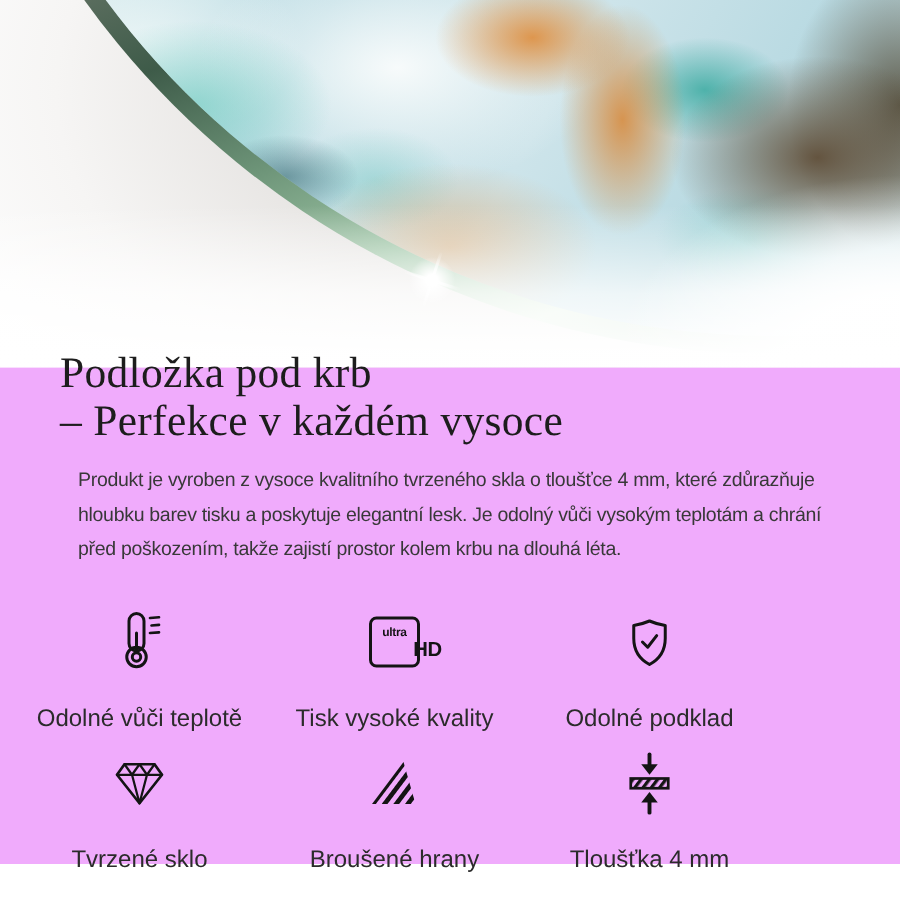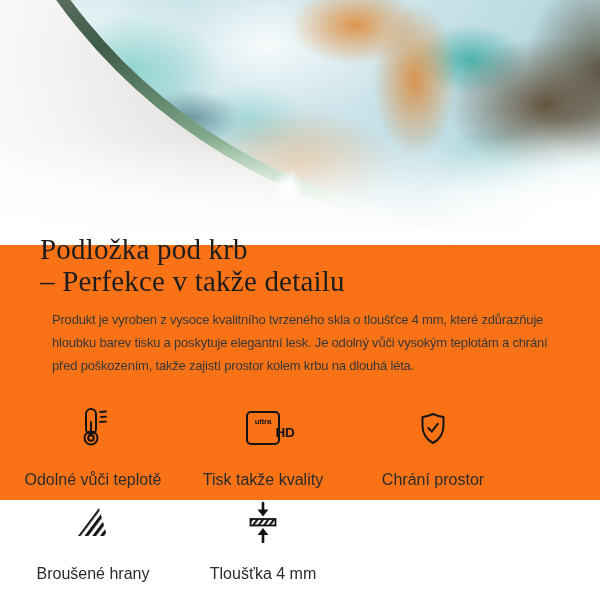--- a/index.html
+++ b/index.html
@@ -1,20 +1,20 @@
 <!DOCTYPE html>
 <html><head>
 <meta charset="utf-8">
 <style>
   html,body{margin:0;padding:0;}
   body{
     width:600px;height:600px;background:#ffffff;overflow:hidden;
     font-family:"Liberation Sans","DejaVu Sans",sans-serif;
   }
-  .page{position:relative;width:600px;height:500px;background:#f97316;}
+  .page{position:relative;width:600px;height:576px;background:#f0abfc;}
 
   
   .hero{position:relative;width:600px;height:245px;overflow:hidden;
     background:radial-gradient(ellipse 430px 300px at 330px 60px,
       #dad8d6 0%, #e7e5e3 38%, #f6f5f4 68%, #ffffff 100%);
   }
   .glass-edge{position:absolute;inset:0;
     clip-path:circle(566px at 516px -330px);
     background:linear-gradient(160deg,
       #5a6d5e 4%, #3e5b49 18%, #6d9478 38%, #9cc4a4 56%,
@@ -81,21 +81,21 @@
 
   <section class="hero">
     <div class="glass-edge"></div>
     <div class="glass-face"></div>
     <div class="hero-fade"></div>
     <div class="sparkle"></div>
   </section>
 
   <h1>
     <span>Podložka pod krb</span>
-    <span>– Perfekce v takže detailu</span>
+    <span>– Perfekce v každém vysoce</span>
   </h1>
 
   <p class="intro">Produkt je vyroben z vysoce kvalitního tvrzeného skla o tloušťce 4 mm, které zdůrazňuje hloubku barev tisku a poskytuje elegantní lesk. Je odolný vůči vysokým teplotám a chrání před poškozením, takže zajistí prostor kolem krbu na dlouhá léta.</p>
 
   <div class="features">
 
     <div class="feature">
       <div class="icon-box">
         <svg width="30" height="42" viewBox="0 0 30 42">
           <rect class="ln" x="8" y="2" width="10" height="25" rx="5" stroke-width="2" fill="#fff"></rect>
@@ -110,33 +110,42 @@
       <div class="feature-label">Odolné vůči teplotě</div>
     </div>
 
     <div class="feature">
       <div class="icon-box">
         <div class="uhd">
           <div class="uhd-top">ultra</div>
           <div class="uhd-bottom">HD</div>
         </div>
       </div>
-      <div class="feature-label">Tisk takže kvality</div>
+      <div class="feature-label">Tisk vysoké kvality</div>
     </div>
 
     <div class="feature">
       <div class="icon-box">
         <svg width="26" height="33" viewBox="0 0 26 33">
           <path class="ln" stroke-width="2" d="M13 2 C9.2 3.6 5.6 4.6 2.5 5 L2.5 13.5 C2.5 22 7 27.8 13 31 C19 27.8 23.5 22 23.5 13.5 L23.5 5 C20.4 4.6 16.8 3.6 13 2 Z"></path>
           <path class="ln" stroke-width="2" d="M8.3 16 L11.8 19.5 L17.8 11.8"></path>
         </svg>
       </div>
-      <div class="feature-label">Chrání prostor</div>
+      <div class="feature-label">Odolné podklad</div>
     </div>
 
+    <div class="feature">
+      <div class="icon-box">
+        <svg width="36" height="31" viewBox="0 0 36 31">
+          <path class="ln" stroke-width="1.8" d="M8 2.5 L28 2.5 L33 9.5 L18 28.5 L3 9.5 Z"></path>
+          <path class="ln" stroke-width="1.5" d="M3 9.5 L33 9.5 M8 2.5 L13 9.5 L18 2.5 L23 9.5 L28 2.5 M13 9.5 L18 28.5 L23 9.5"></path>
+        </svg>
+      </div>
+      <div class="feature-label">Tvrzené sklo</div>
+    </div>
 
     <div class="feature">
       <div class="icon-box">
         <svg width="34" height="32" viewBox="0 0 34 32">
           <defs>
             <pattern id="hatch1" patternUnits="userSpaceOnUse" width="6.2" height="6.2" patternTransform="rotate(37)">
               <rect x="0" y="0" width="3.1" height="6.2" fill="#141414"></rect>
             </pattern>
           </defs>
           <path d="M2 30 L23 2 L31 30 Z" fill="url(#hatch1)"></path>

